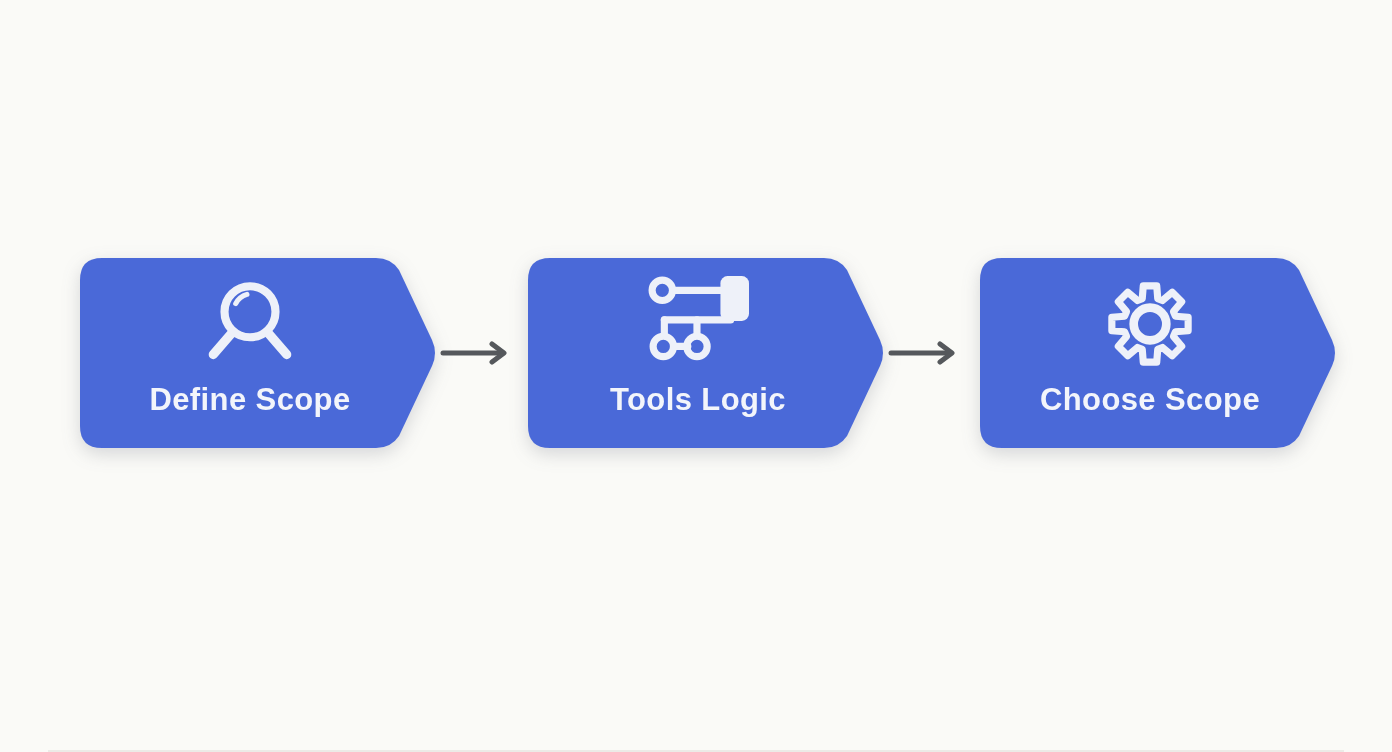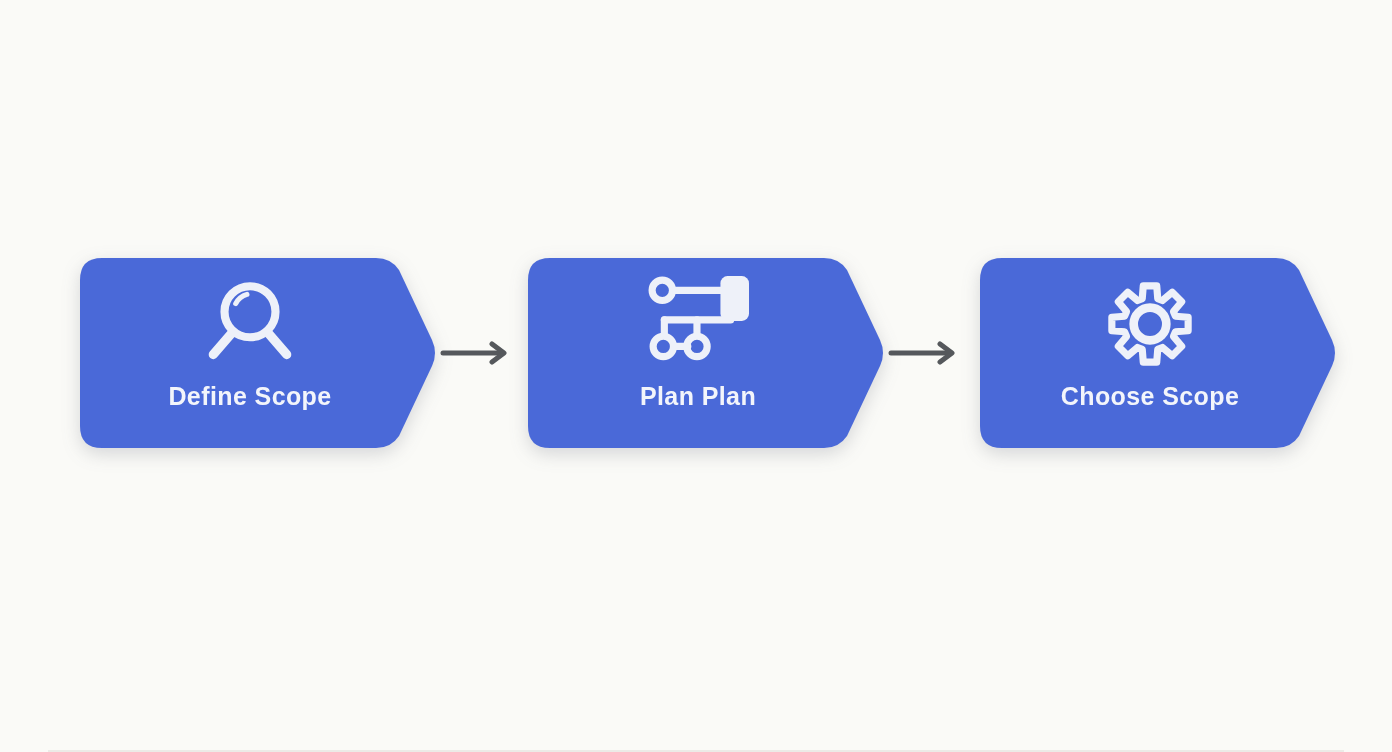--- a/index.html
+++ b/index.html
@@ -41,21 +41,21 @@
     padding-top: 15px;
     box-sizing: border-box;
   }
   .step .icon {
     display: block;
     width: 104px;
     height: 102px;
   }
   .step .label {
     margin-top: 7px;
-    font-size: 25px;
+    font-size: 31px;
     font-weight: 700;
     letter-spacing: 0.4px;
     color: #f3f5fb;
     white-space: nowrap;
     text-align: center;
   }
   .connector {
     position: absolute;
     top: 341px;
     width: 76px;
@@ -119,21 +119,21 @@
             <path d="M 17 46 L 82 46" stroke-width="7"></path>
             <line x1="17" y1="46" x2="17" y2="60" stroke-width="7"></line>
             <line x1="49" y1="46" x2="49" y2="60" stroke-width="7"></line>
             <line x1="26" y1="72" x2="40" y2="72" stroke-width="7"></line>
             <circle cx="16" cy="72" r="10" stroke-width="7"></circle>
             <circle cx="49" cy="72" r="10" stroke-width="7"></circle>
           </g>
           <rect x="72" y="3" width="28" height="44" rx="7" fill="#eef1f9"></rect>
         </svg>
       </span>
-      <div class="label">Plan Plan</div>
+      <div class="label">Tools Logic</div>
     </div>
   </div>
 
   <div class="connector connector-2">
     <svg viewBox="0 0 76 24" width="76" height="24">
       <g stroke="#55585c" fill="none" stroke-linecap="round" stroke-linejoin="round">
         <line x1="3" y1="12" x2="60" y2="12" stroke-width="5"></line>
         <polyline points="52,3 64,12 52,21" stroke-width="5"></polyline>
       </g>
     </svg>

